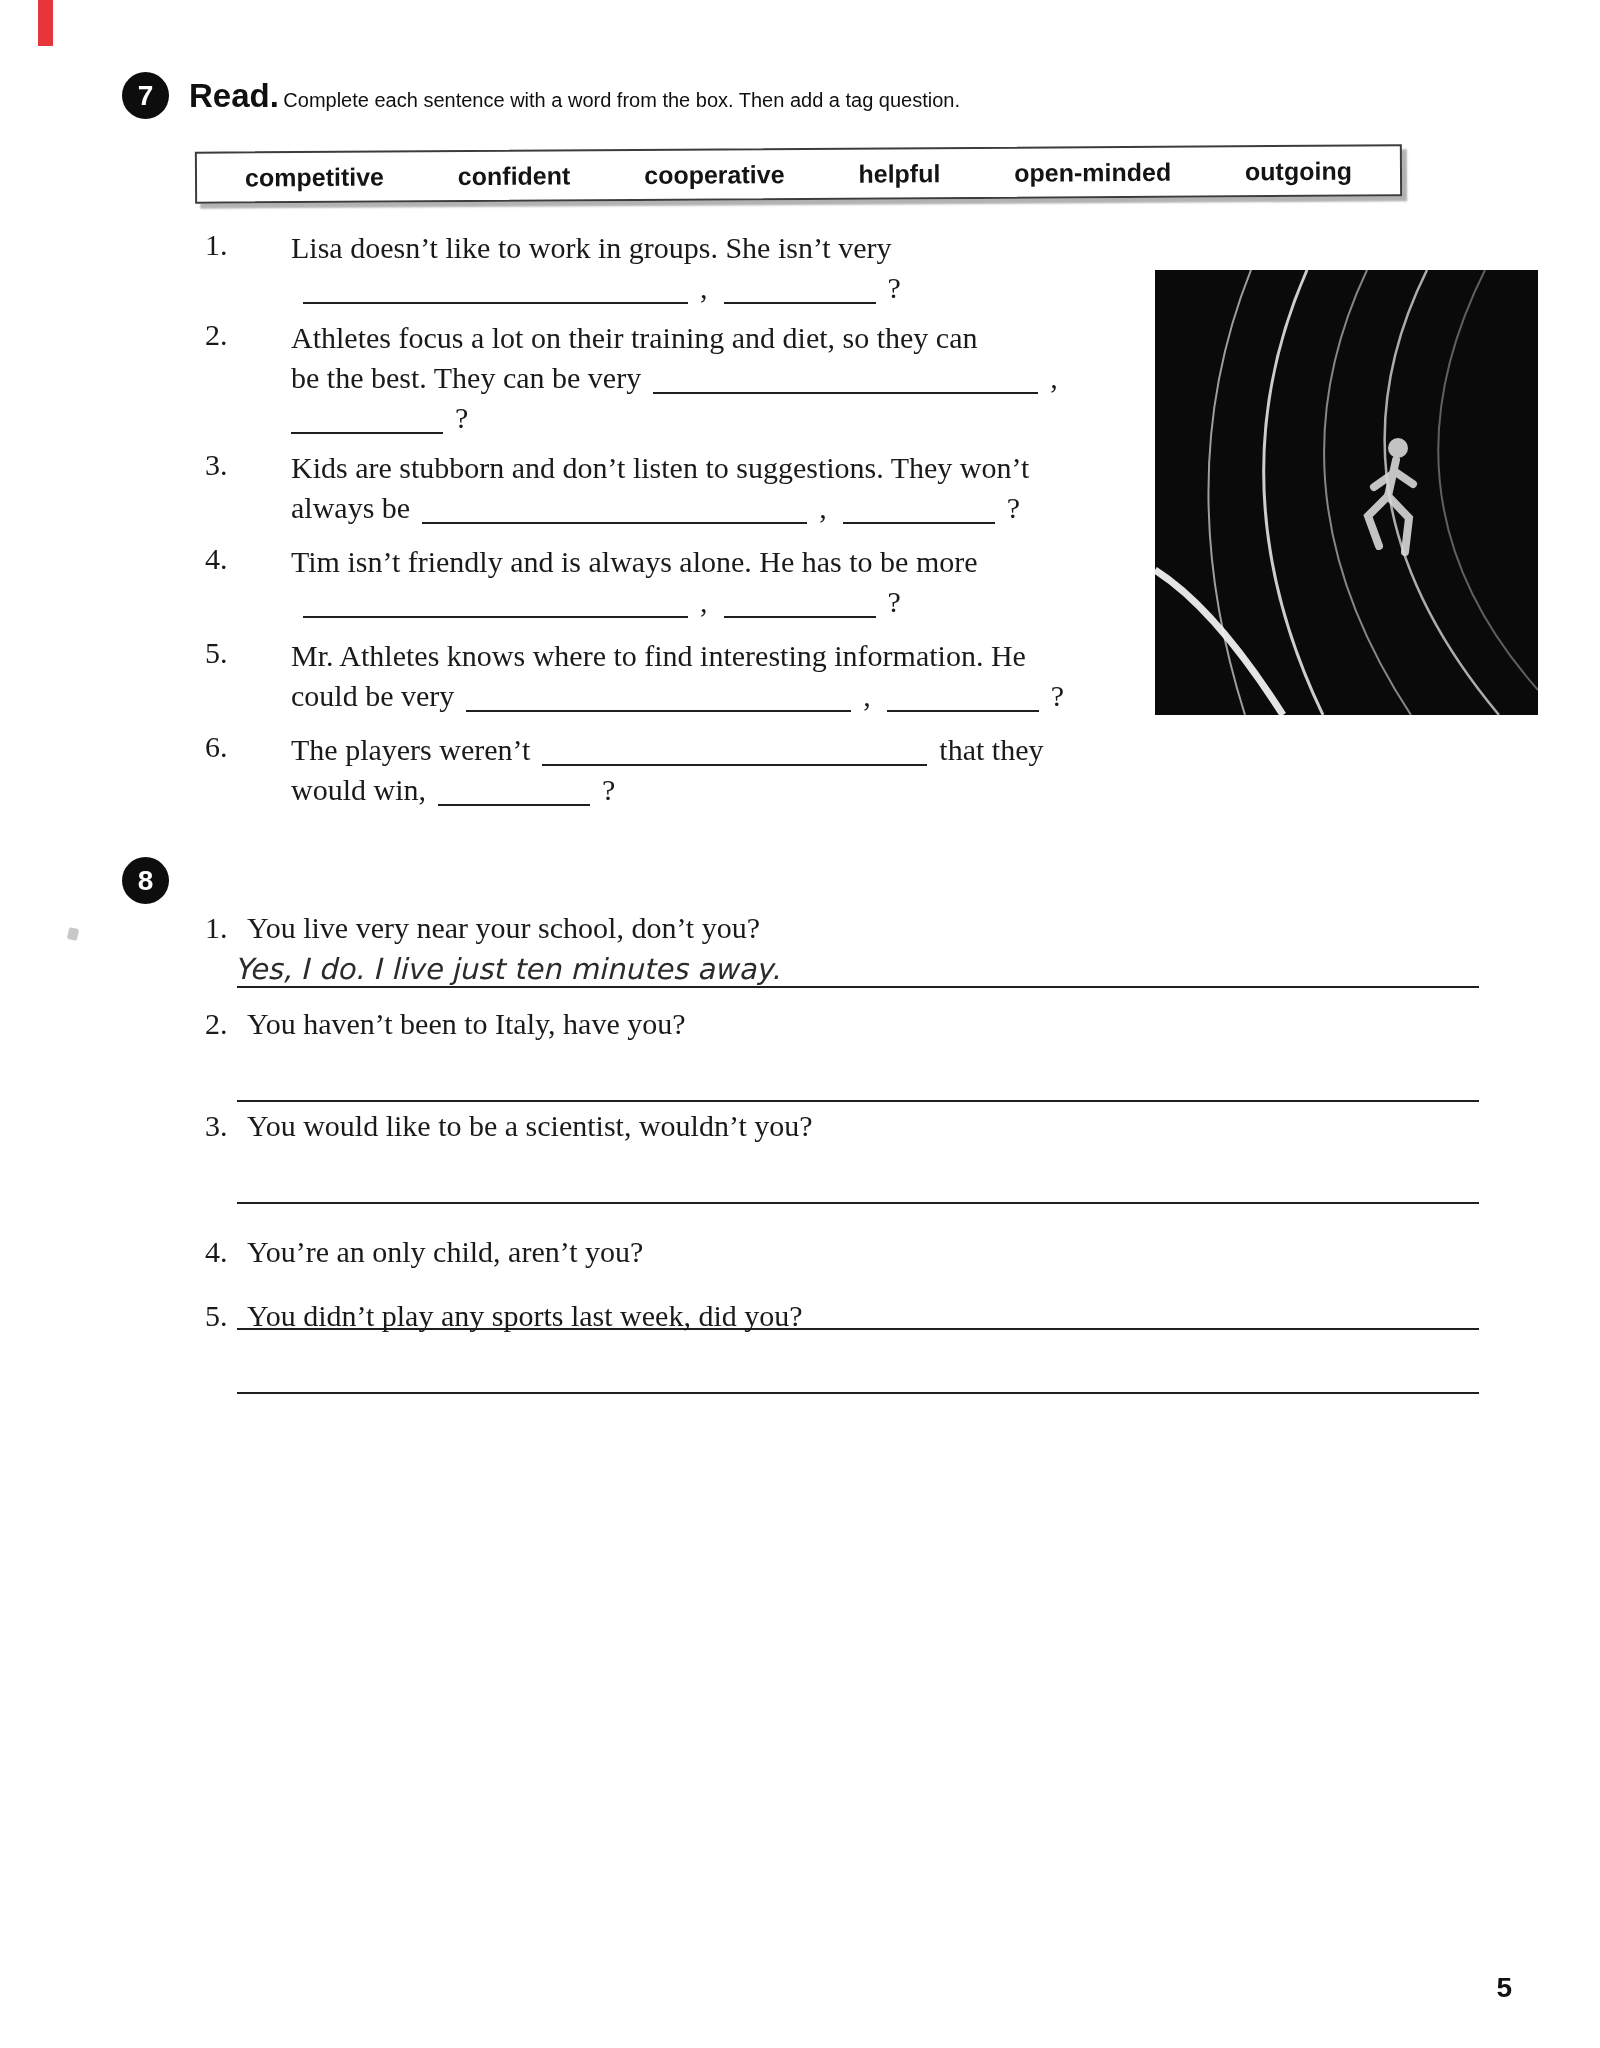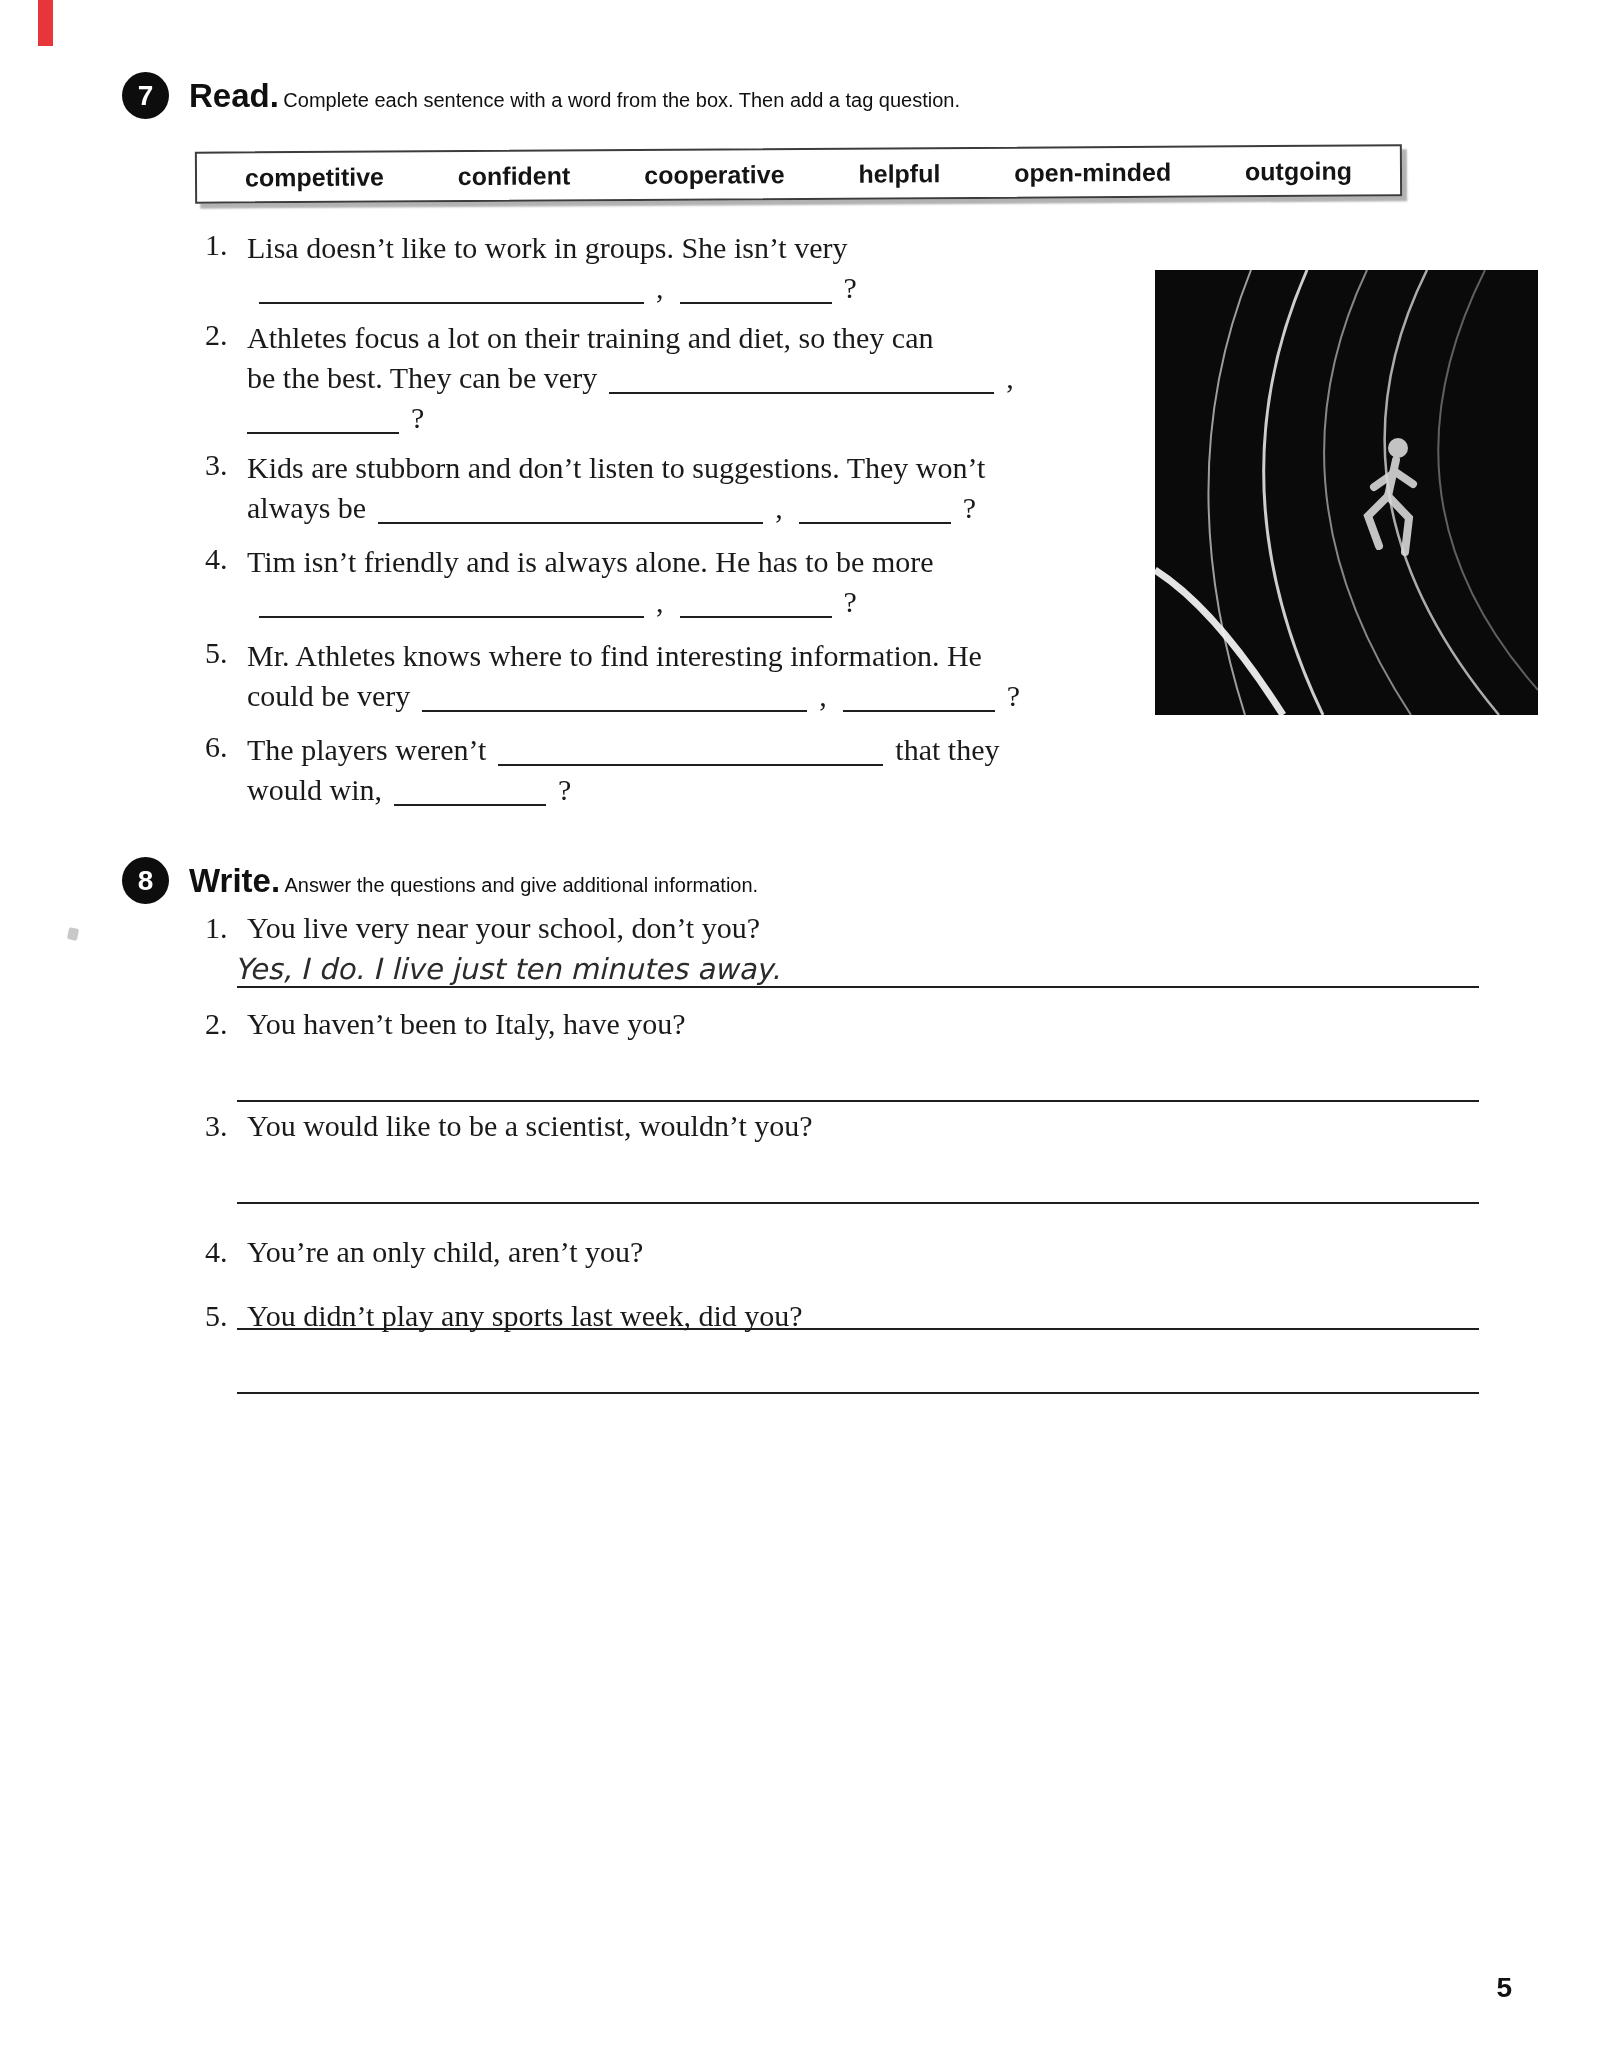--- a/index.html
+++ b/index.html
@@ -26,21 +26,21 @@
     display:flex; align-items:center; justify-content:space-between;
     padding:0 48px; box-sizing:border-box;
     font-family:"Liberation Sans", sans-serif; font-weight:bold; font-size:25px; color:#141414;
     transform:rotate(-0.35deg);
   }
 
   
   .q-item { position:absolute; left:205px; width:930px; font-size:30px; }
   .q-num { float:left; width:42px; }
   .q-body { margin-left:42px; }
-  .q-line { line-height:40px; height:40px; white-space:nowrap; }
+  .q-line { line-height:40px; height:40px; white-space:nowrap;margin-left:44px; }
   .q-text { }
   .blank { display:inline-block; border-bottom:2px solid #1f1f1f; height:30px; vertical-align:-6px; margin:0 12px; }
   .blank.long { width:385px; }
   .blank.short { width:152px; }
   .punct { margin-right:4px; }
 
   
   .photo { position:absolute; left:1155px; top:270px; width:383px; height:445px; background:#0a0a0a; }
   .photo svg { display:block; }
 
@@ -148,24 +148,20 @@
         <path d="M 233 226 L 254 248 L 250 282"></path>
         <path d="M 233 226 L 213 246 L 224 276"></path>
         <path d="M 239 201 L 258 214"></path>
         <path d="M 239 203 L 219 217"></path>
       </g>
     </svg>
   </div>
 
   <div class="ex-header" style="left:122px; top:857px;">
     <div class="ex-badge">8</div>
-    <div>
-      <span class="ex-title">Write.</span>
-      <span class="ex-instr">Answer the questions and give additional information.</span>
-    </div>
   </div>
 
   <div class="w-item" style="top:908px;">
     <div class="w-question"><span class="q-num">1.</span><span class="q-text">You live very near your school, don’t you?</span></div>
     <div class="answer-line">
         <span class="handwritten">Yes, I do. I live just ten minutes away.</span>
       </div>
   </div>
 
   <div class="w-item" style="top:1004px;">

